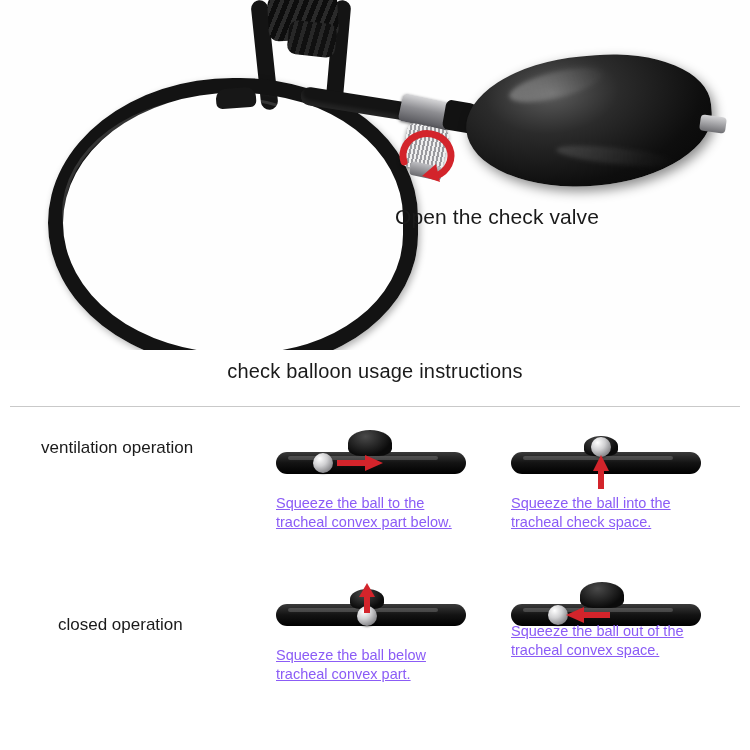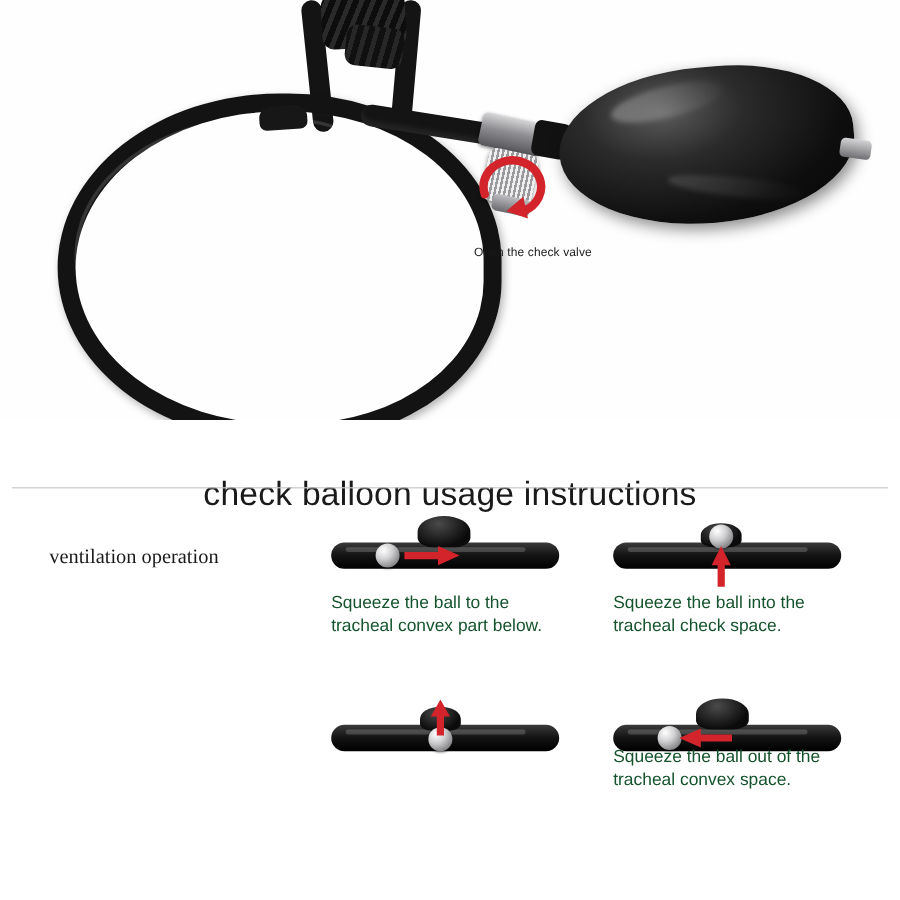--- a/index.html
+++ b/index.html
@@ -218,65 +218,65 @@
     background: #121212;
     border-radius: 6px 12px 12px 6px;
     transform: rotate(10deg);
   }
 
   
   #valve-caption {
     position: absolute;
     left: 395px;
     top: 205px;
-    font-size: 10px;
+    font-size: 21px;
     color: #1a1a1a;
     letter-spacing: 0.1px;
     white-space: nowrap;
   }
 
   
   #title {
     position: absolute;
     left: 0;
     top: 360px;
     width: 750px;
     text-align: center;
-    font-size: 28px;
+    font-size: 20px;
     color: #1a1a1a;
     letter-spacing: 0.2px;
-    margin-top: 36px;
   }
 
   #divider {
     position: absolute;
     left: 10px;
     top: 406px;
     width: 730px;
     height: 1px;
     background: #c9c9c9;
   }
 
   
   .row-label {
     position: absolute;
     font-size: 17px;
     color: #1a1a1a;
     white-space: nowrap;
   }
-  #label-ventilation { left: 41px; top: 454px; font-family: Liberation Serif, serif; }
+  #label-ventilation { left: 41px; top: 438px; }
   #label-closed      { left: 58px; top: 615px; }
 
   .cell { position: absolute; }
   .cell-caption {
     position: absolute;
     font-size: 14.5px;
     line-height: 19px;
-    color: #14532d;
+    color: #8b5cf6;
     white-space: pre-line;
+    text-decoration: underline;
   }
 
   
   .mini-tube {
     position: absolute;
     width: 190px;
     height: 22px;
     background: linear-gradient(180deg, #3a3a3a 0%, #141414 48%, #000000 100%);
     border-radius: 11px;
   }
@@ -369,30 +369,33 @@
     <div class="mini-bump small" style="left:584px; top:436px;"></div>
     <div class="mini-ball" style="left:591px; top:437px;"></div>
     <svg class="arrow-svg" style="left:592px; top:455px;" width="18" height="34" viewBox="0 0 18 34">
       <path d="M9,34 L9,12" stroke="#d3242b" stroke-width="6" stroke-linecap="round"></path>
       <polygon points="9,0 1,16 17,16" fill="#d3242b"></polygon>
     </svg>
   </div>
   <div class="cell-caption" style="left:511px; top:494px;">Squeeze the ball into the
 tracheal check space.</div>
 
+  <div class="row-label" id="label-closed">closed operation</div>
 
   <div class="cell">
     <div class="mini-tube" style="left:276px; top:604px;"></div>
     <div class="mini-bump small" style="left:350px; top:589px;"></div>
     <div class="mini-ball" style="left:357px; top:606px;"></div>
     <svg class="arrow-svg" style="left:358px; top:583px;" width="18" height="30" viewBox="0 0 18 30">
       <path d="M9,30 L9,11" stroke="#d3242b" stroke-width="6" stroke-linecap="round"></path>
       <polygon points="9,0 1,14 17,14" fill="#d3242b"></polygon>
     </svg>
   </div>
+  <div class="cell-caption" style="left:276px; top:646px;">Squeeze the ball below
+tracheal convex part.</div>
 
   <div class="cell">
     <div class="mini-tube" style="left:511px; top:604px;"></div>
     <div class="mini-bump" style="left:580px; top:582px;"></div>
     <div class="mini-ball" style="left:548px; top:605px;"></div>
     <svg class="arrow-svg" style="left:566px; top:606px;" width="44" height="18" viewBox="0 0 44 18">
       <path d="M44,9 L16,9" stroke="#d3242b" stroke-width="6" stroke-linecap="round"></path>
       <polygon points="0,9 18,1 18,17" fill="#d3242b"></polygon>
     </svg>
   </div>

